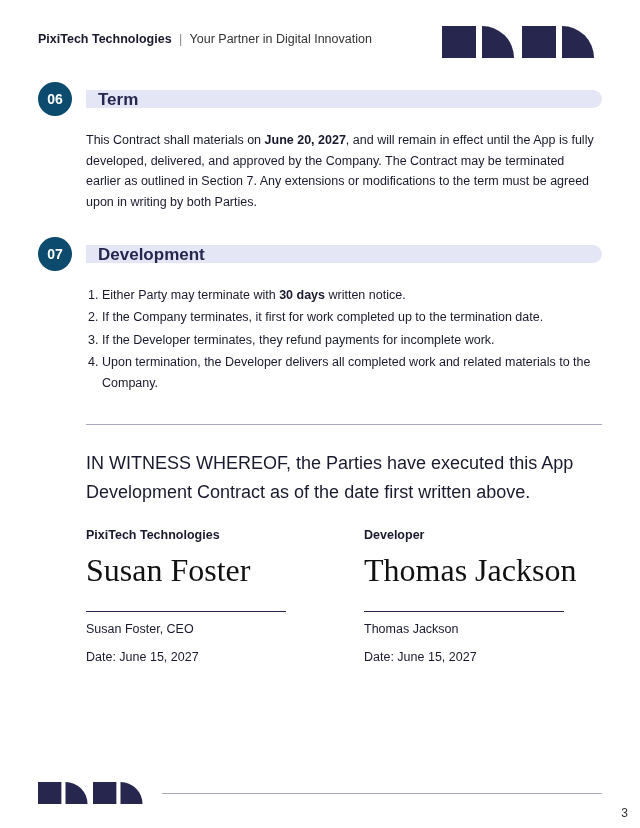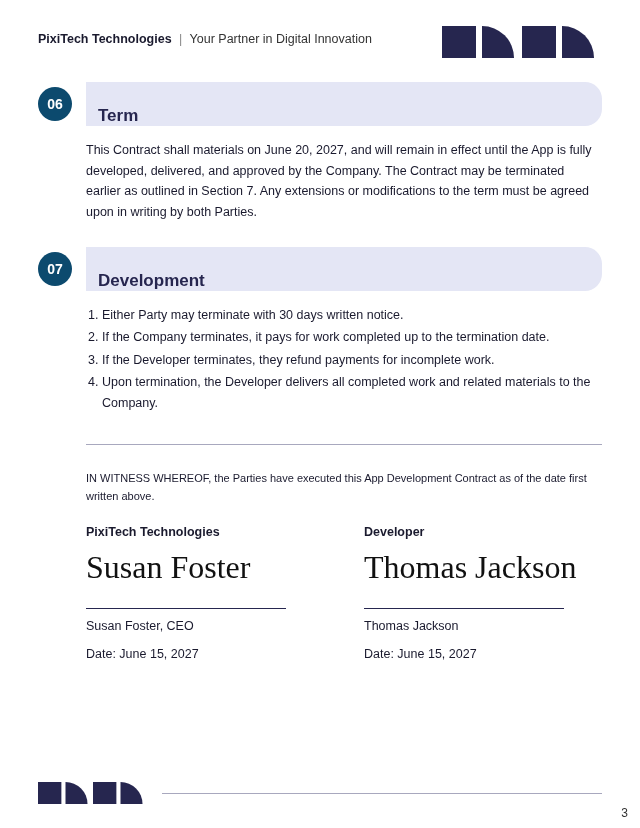--- a/index.html
+++ b/index.html
@@ -6,28 +6,28 @@
 body{width:640px;height:828px;background:#fff;font-family:Arial,Helvetica,sans-serif;color:#1a1a2e;position:relative;overflow:hidden}
 .header{display:flex;justify-content:space-between;align-items:flex-start;padding:26px 38px 0 38px}
 .header-text{font-size:12.5px;padding-top:6px}
 .header-text .company{font-weight:700}
 .header-text .divider{color:#888;margin:0 4px}
 .header-text .tagline{color:#333}
 .logo{width:160px;height:32px}
 .section{margin:24px 38px 0 38px}
 .section-head{display:flex;align-items:center;gap:14px;margin-bottom:14px}
 .badge{width:34px;height:34px;border-radius:50%;background:#0c4a6e;color:#fff;display:flex;align-items:center;justify-content:center;font-weight:700;font-size:14px;flex-shrink:0}
-.title-bar{flex:1;background:#e4e6f5;border-radius:0 17px 17px 0;height:44px;display:flex;align-items:flex-end;padding-left:12px}
+.title-bar{flex:1;background:#e4e6f5;border-radius:0 17px 17px 0;height:18px;display:flex;align-items:flex-start;padding-left:12px}
 .title-bar h2{color:#26264f;font-size:17px;font-weight:700}
 .body-text{margin-left:48px;font-size:12.5px;line-height:1.65;color:#1a1a2e}
-.body-text b{font-weight:400}
+.body-text b{font-weight:700}
 .body-text ol{margin-left:16px}
 .body-text ol li{margin-bottom:2px}
 .hr{border:none;border-top:1px solid #a8a8be;margin:30px 38px 0 86px}
-.witness{margin:24px 38px 0 86px;font-size:11px;line-height:1.65}
+.witness{margin:24px 38px 0 86px;font-size:18px;line-height:1.65}
 .sig-block{display:flex;margin:20px 38px 0 86px;gap:40px}
 .sig-col{flex:1}
 .sig-label{font-weight:700;font-size:12.5px;margin-bottom:10px}
 .sig-script{font-family:'Brush Script MT','Lucida Handwriting',cursive;font-size:32px;color:#111;margin-bottom:22px;white-space:nowrap}
 .sig-line{border-top:1px solid #26264f;width:200px;margin-bottom:10px}
 .sig-name{font-size:12.5px;margin-bottom:14px}
 .sig-date{font-size:12.5px}
 .footer{position:absolute;bottom:24px;left:38px;right:38px;display:flex;align-items:center;gap:14px}
 .footer-logo{width:110px;height:22px;flex-shrink:0}
 .footer-line{flex:1;border-top:1px solid #a8a8be}
@@ -65,21 +65,21 @@
 <div class="section">
   <div class="section-head">
     <div class="badge">07</div>
     <div class="title-bar">
       <h2>Development</h2>
     </div>
   </div>
   <div class="body-text">
     <ol>
       <li><span>Either Party may terminate with </span><b>30 days</b><span> written notice.</span></li>
-      <li>If the Company terminates, it pays for work completed up to the termination date.</li>
+      <li>If the Company terminates, it first for work completed up to the termination date.</li>
       <li>If the Developer terminates, they refund payments for incomplete work.</li>
       <li>Upon termination, the Developer delivers all completed work and related materials to the Company.</li>
     </ol>
   </div>
 </div>
 
 <hr class="hr">
 
 <p class="witness">IN WITNESS WHEREOF, the Parties have executed this App Development Contract as of the date first written above.</p>
 

